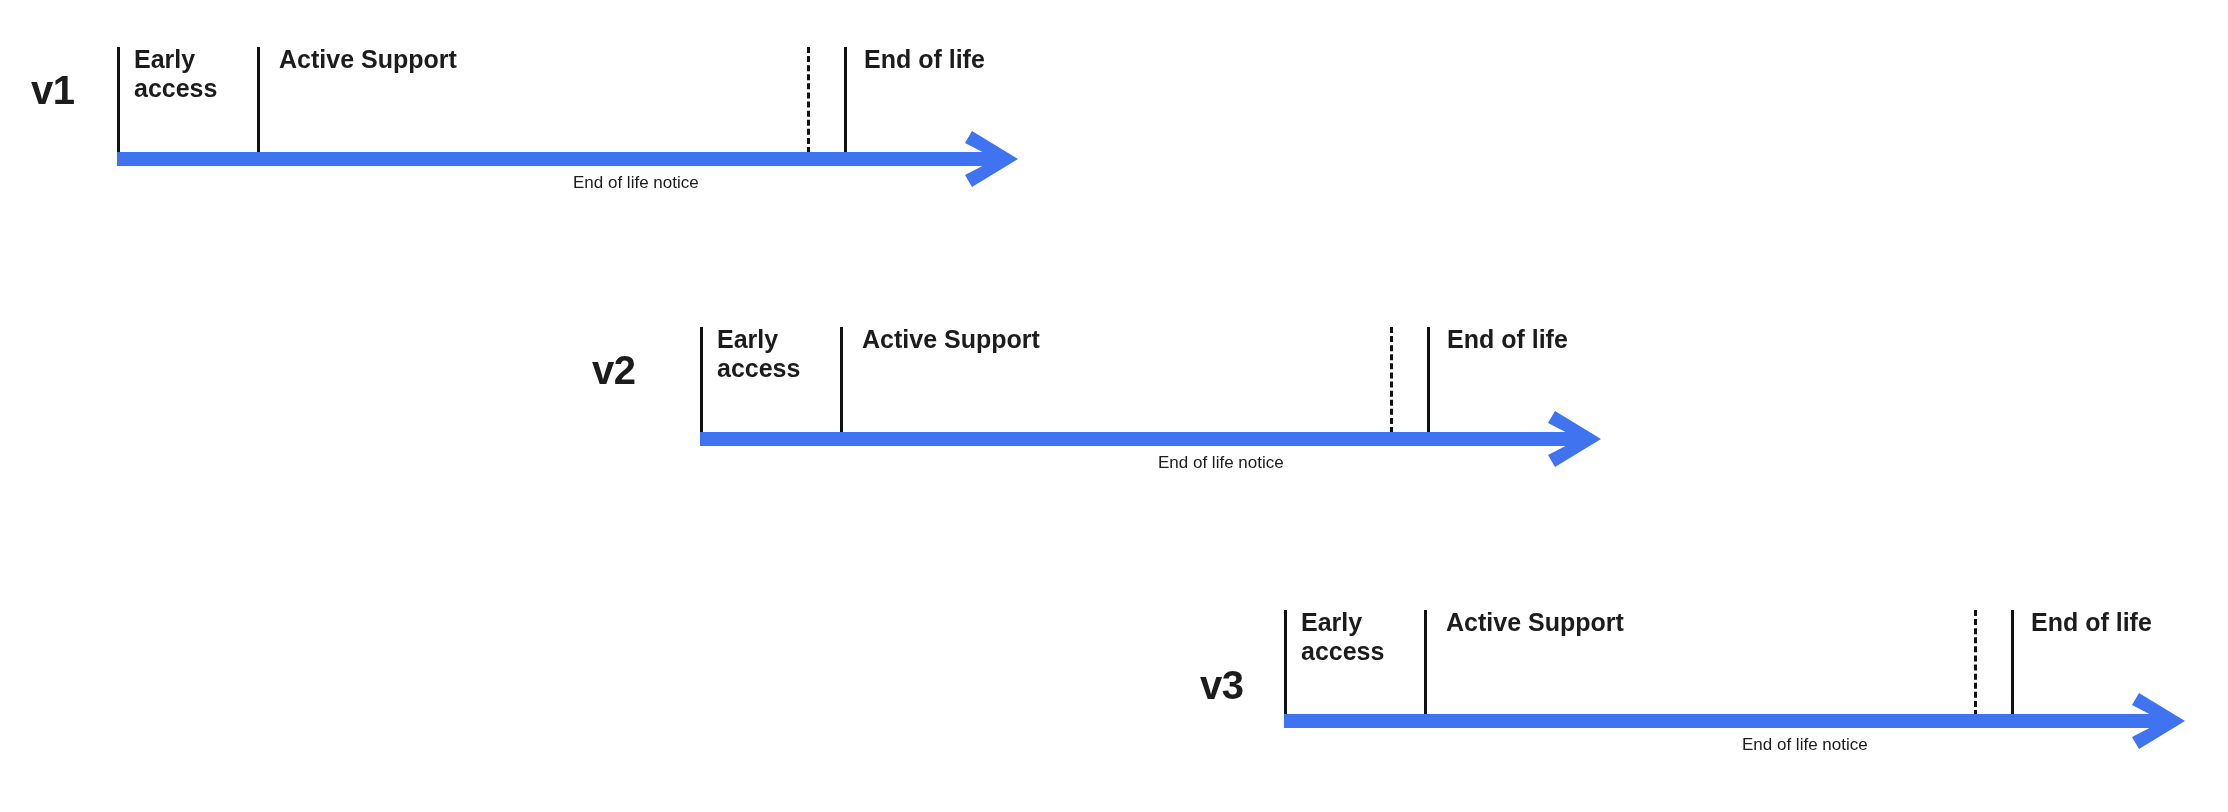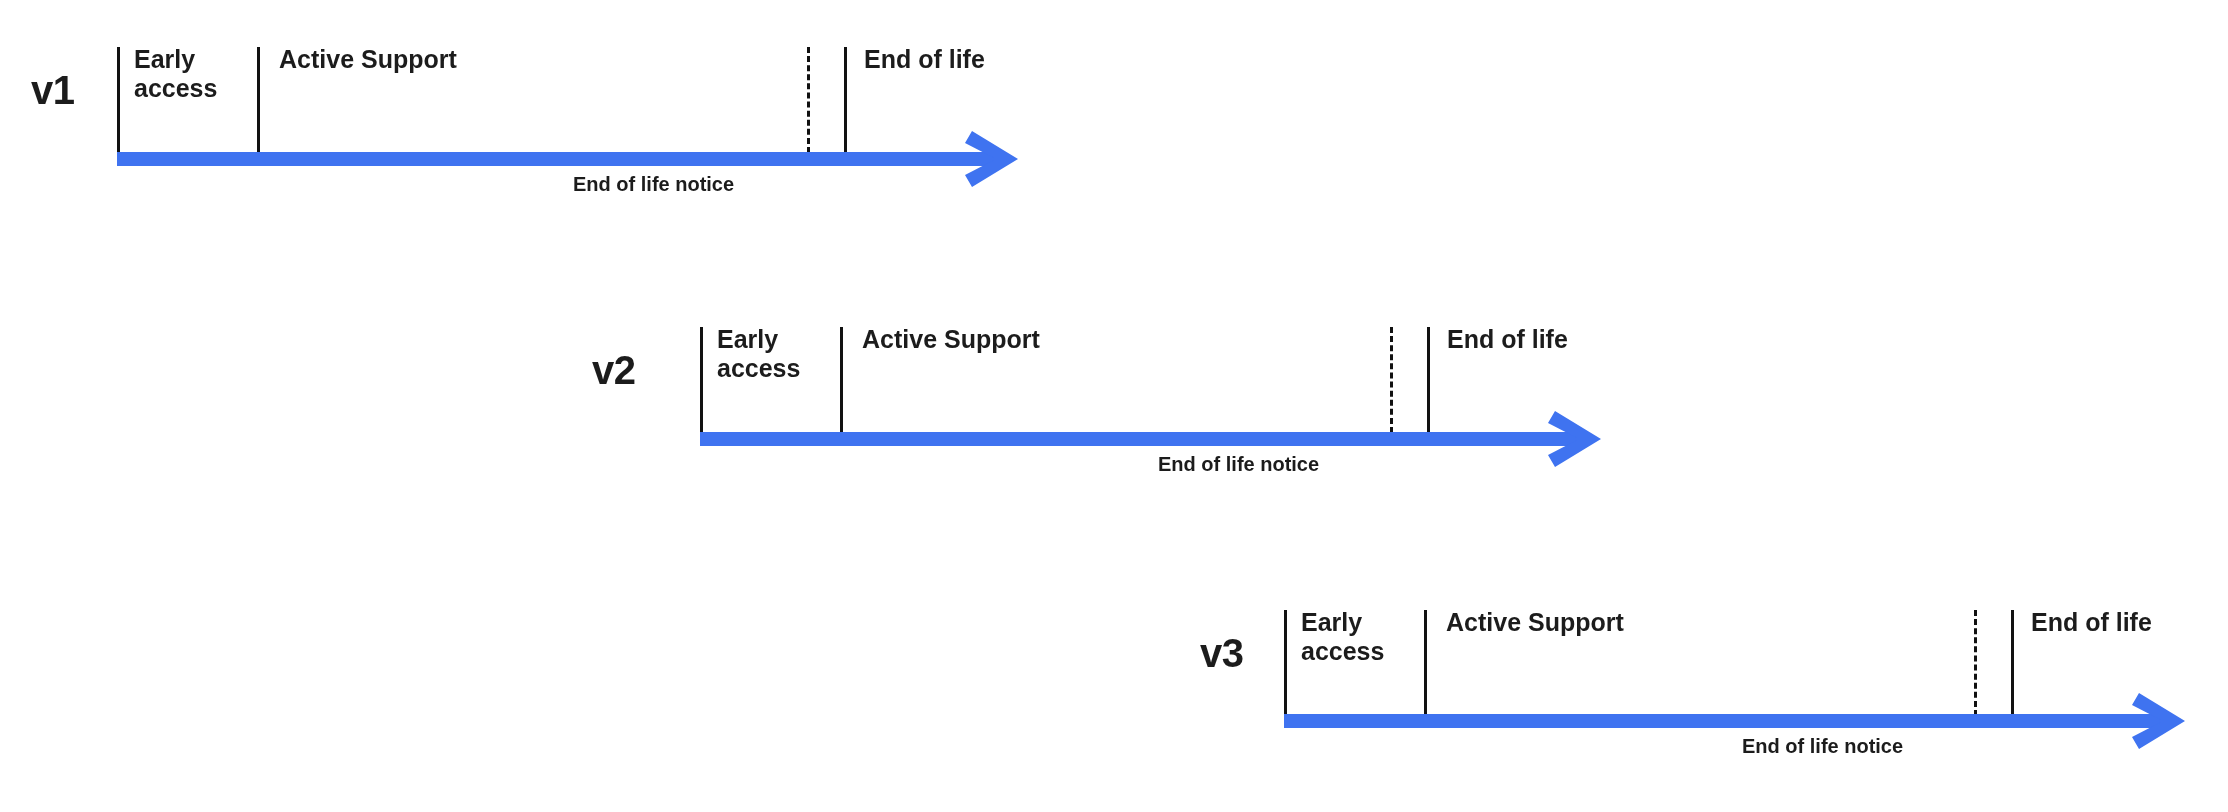--- a/index.html
+++ b/index.html
@@ -73,22 +73,22 @@
     height: 62px;
   }
   .arrow-head svg {
     display: block;
     width: 100%;
     height: 100%;
   }
 
   .notice-label {
     position: absolute;
-    font-size: 20px;
-    font-weight: 700;
+    font-size: 17px;
+    font-weight: 400;
     color: #1c1c1c;
     line-height: 1;
     white-space: nowrap;
   }
 </style>
 </head>
 <body>
 
 <div id="stage">
 
@@ -135,21 +135,21 @@
       <svg viewBox="0 0 62 62" xmlns="http://www.w3.org/2000/svg">
         <path d="M9 3 L55 31 L9 59 L2 47 L33 31 L2 15 Z" fill="#3f73f0"></path>
       </svg>
     </div>
 
     <div class="notice-label" style="left:1158px; top:454px;">End of life notice</div>
   </div>
 
   <div class="tl-row">
 
-    <div class="version-label" style="left:1200px; top:633px;text-align:right;">v3</div>
+    <div class="version-label" style="left:1200px; top:665px;text-align:right;">v3</div>
 
     <div class="tick" style="left:1284px; top:610px; height:106px;"></div>
     <div class="tick" style="left:1424px; top:610px; height:106px;"></div>
     <div class="tick dashed" style="left:1974px; top:610px; height:106px;"></div>
     <div class="tick" style="left:2011px; top:610px; height:106px;"></div>
 
     <div class="phase-label two-line" style="left: 1301px; top: 608px; width: 120px; white-space: pre-line;">Early
 access</div>
     <div class="phase-label" style="left:1446px; top:608px;">Active Support</div>
     <div class="phase-label" style="left:2031px; top:608px;">End of life</div>

